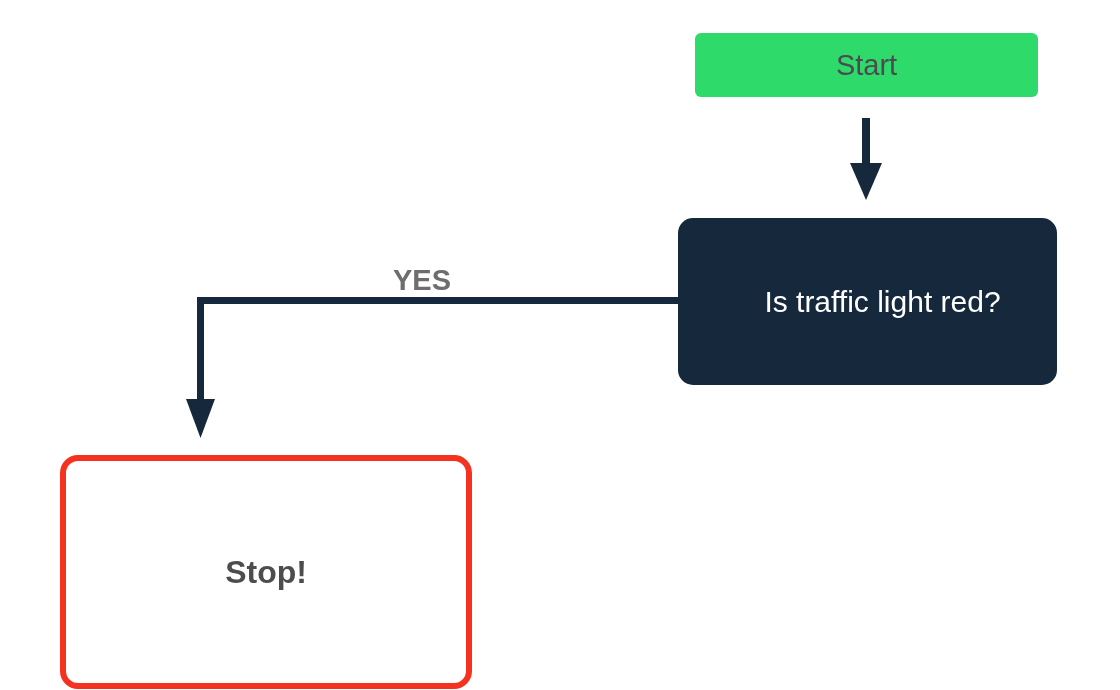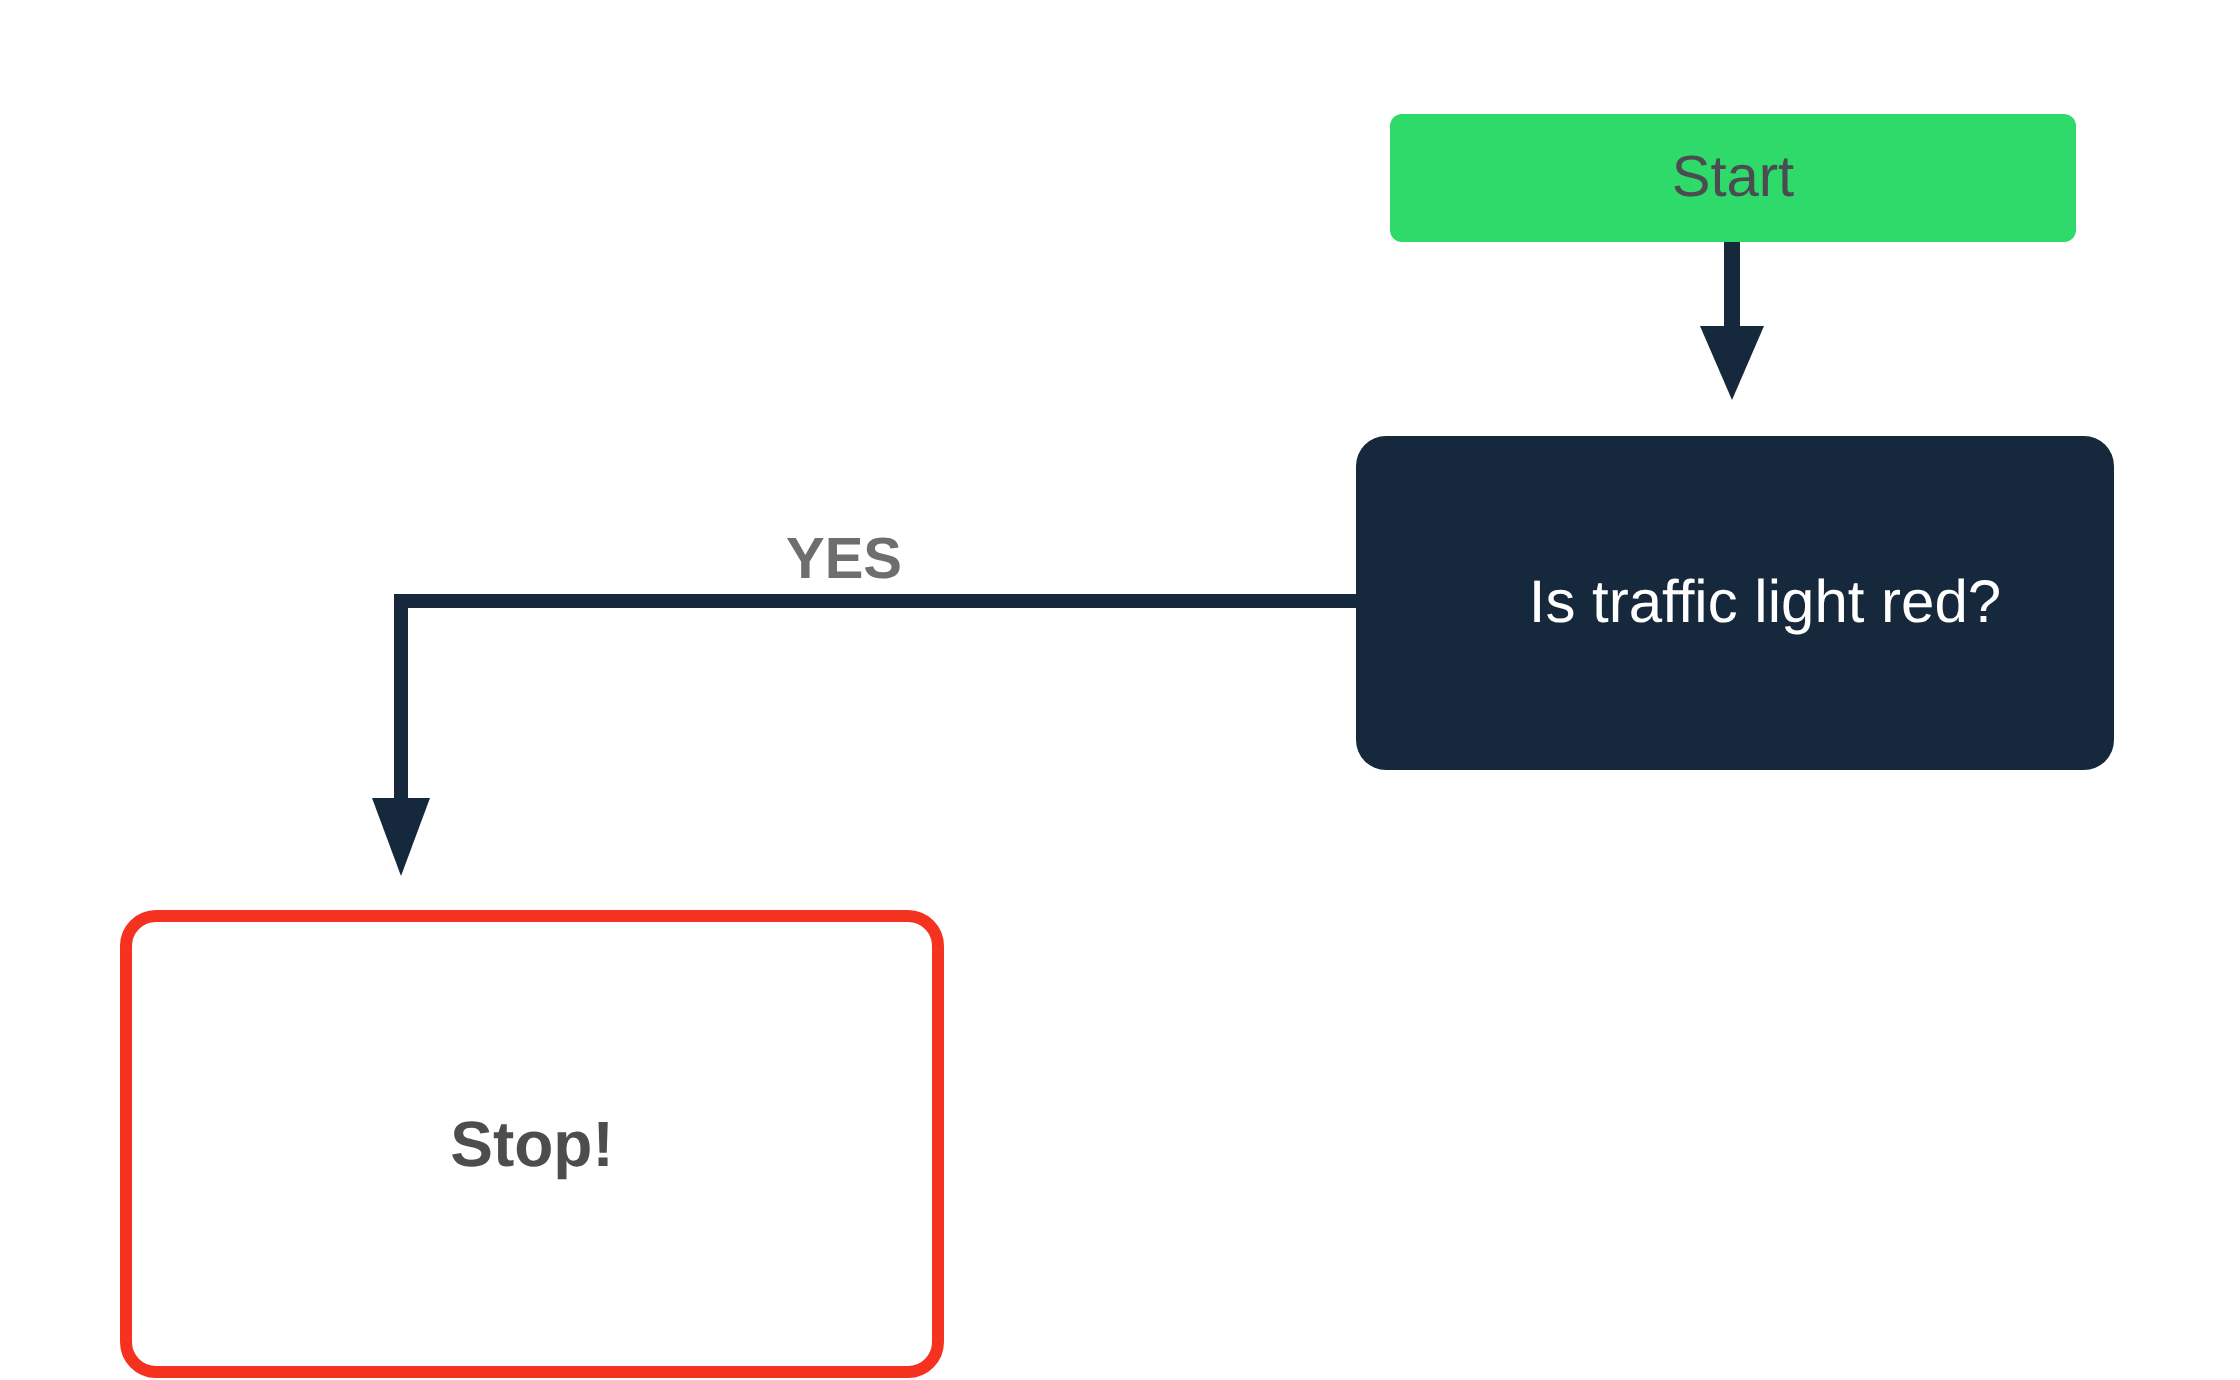--- a/index.html
+++ b/index.html
@@ -26,21 +26,20 @@
   .node-start {
     left: 695px;
     top: 33px;
     width: 343px;
     height: 64px;
     background: var(--start-fill, #2eda69);
     border-radius: 6px;
     color: var(--start-text, #4c4b52);
     font-size: 29px;
     font-weight: 400;
-    margin-top: 24px;
   }
   .node-decision {
     left: 678px;
     top: 218px;
     width: 379px;
     height: 167px;
     background: var(--decision-fill, #16293c);
     border-radius: 15px;
     color: var(--decision-text, #ffffff);
     font-size: 30px;

